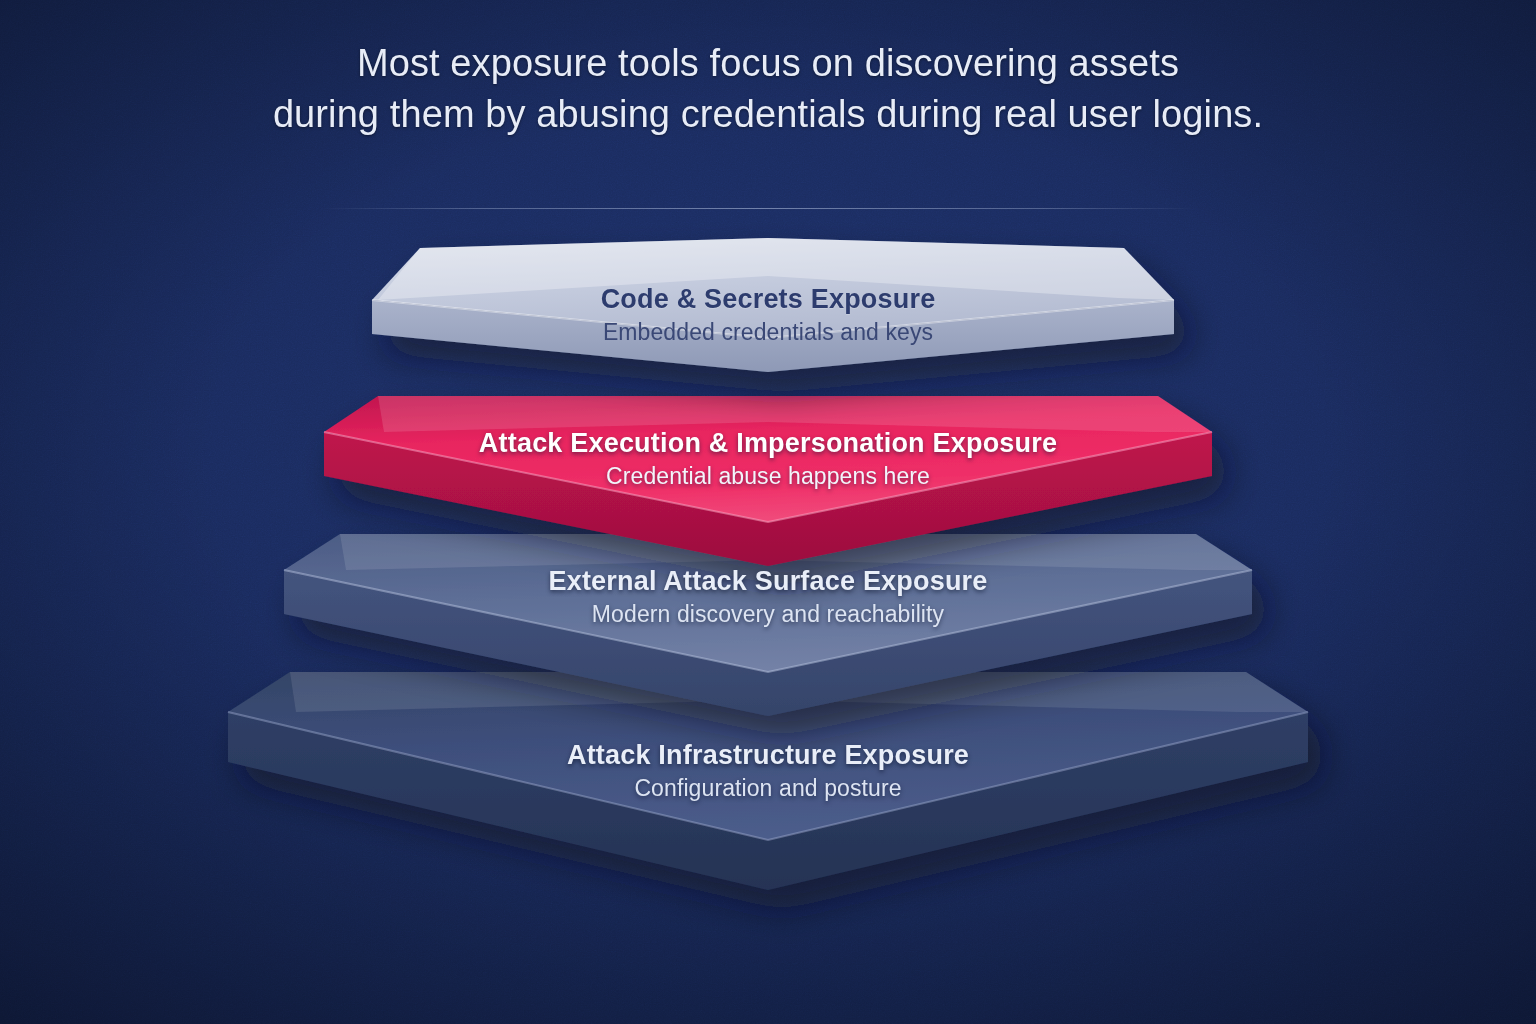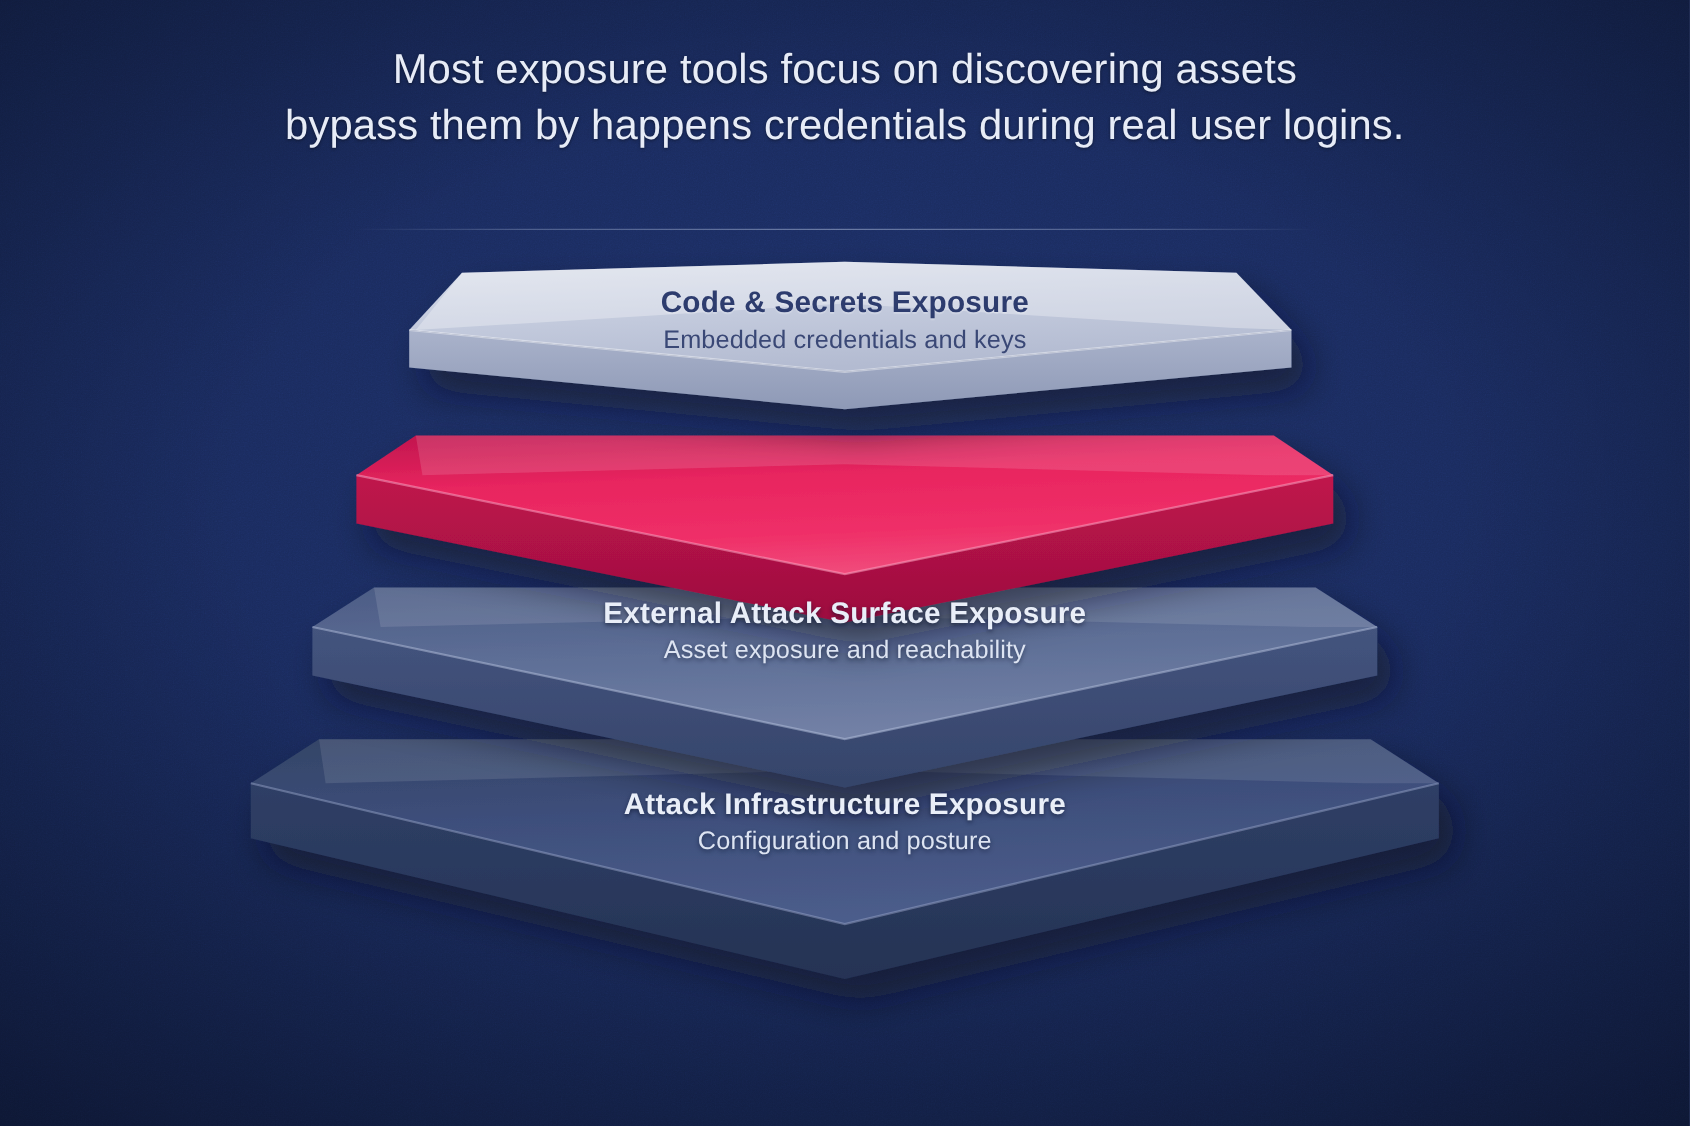--- a/index.html
+++ b/index.html
@@ -78,20 +78,21 @@
     inset: 0;
     z-index: 3;
   }
   .layer-label {
     position: absolute;
     width: 1536px;
     left: 0;
     text-align: center;
     z-index: 5;
     pointer-events: none;
+    margin-top: 24px;
   }
   .layer-title {
     display: block;
     font-size: 27px;
     font-weight: 700;
     letter-spacing: .2px;
     white-space: nowrap;
   }
   .layer-sub {
     display: block;
@@ -108,21 +109,21 @@
   .t-soft .layer-title { color: #e9eef8; text-shadow: 0 2px 4px rgba(10,18,44,.60); }
   .t-soft .layer-sub   { color: #dde4f2; text-shadow: 0 2px 4px rgba(10,18,44,.55); }
 </style>
 </head>
 <body>
 
 <div id="stage">
 
   <div id="headline">
     <span class="hl">Most exposure tools focus on discovering assets</span>
-    <span class="hl">bypass them by happens credentials during real user logins.</span>
+    <span class="hl">during them by abusing credentials during real user logins.</span>
   </div>
   <div id="divider"></div>
 
   <svg id="pyramid" viewBox="0 0 1536 1024" width="1536" height="1024">
     <defs>
 
       <linearGradient id="g1top" x1="0" y1="0" x2="0.35" y2="1">
         <stop offset="0" stop-color="#d9dee9"></stop>
         <stop offset=".45" stop-color="#c6cddf"></stop>
         <stop offset="1" stop-color="#b3bbd1"></stop>
@@ -200,24 +201,28 @@
       <path fill="#ffffff" opacity=".30" d="M420,248 L768,238 L1124,248 L1174,300 L1118,298 L768,276 L378,300 Z"></path>
       <path fill="none" stroke="#ffffff" stroke-opacity=".40" stroke-width="2" d="M372,300 L768,338 L1174,300"></path>
     </g>
   </svg>
 
   <div class="layer-label t-dark" style="top:260px;">
     <span class="layer-title">Code &amp; Secrets Exposure</span>
     <span class="layer-sub">Embedded credentials and keys</span>
   </div>
 
+  <div class="layer-label t-light" style="top:404px;">
+    <span class="layer-title">Attack Execution &amp; Impersonation Exposure</span>
+    <span class="layer-sub">Credential abuse happens here</span>
+  </div>
 
   <div class="layer-label t-soft" style="top:542px;">
     <span class="layer-title">External Attack Surface Exposure</span>
-    <span class="layer-sub">Asset exposure and reachability</span>
+    <span class="layer-sub">Modern discovery and reachability</span>
   </div>
 
   <div class="layer-label t-soft" style="top:716px;">
     <span class="layer-title">Attack Infrastructure Exposure</span>
     <span class="layer-sub">Configuration and posture</span>
   </div>
 
   <svg id="noise" viewBox="0 0 1536 1024" width="1536" height="1024">
     <rect width="1536" height="1024" filter="url(#grain)" opacity=".55"></rect>
   </svg>

